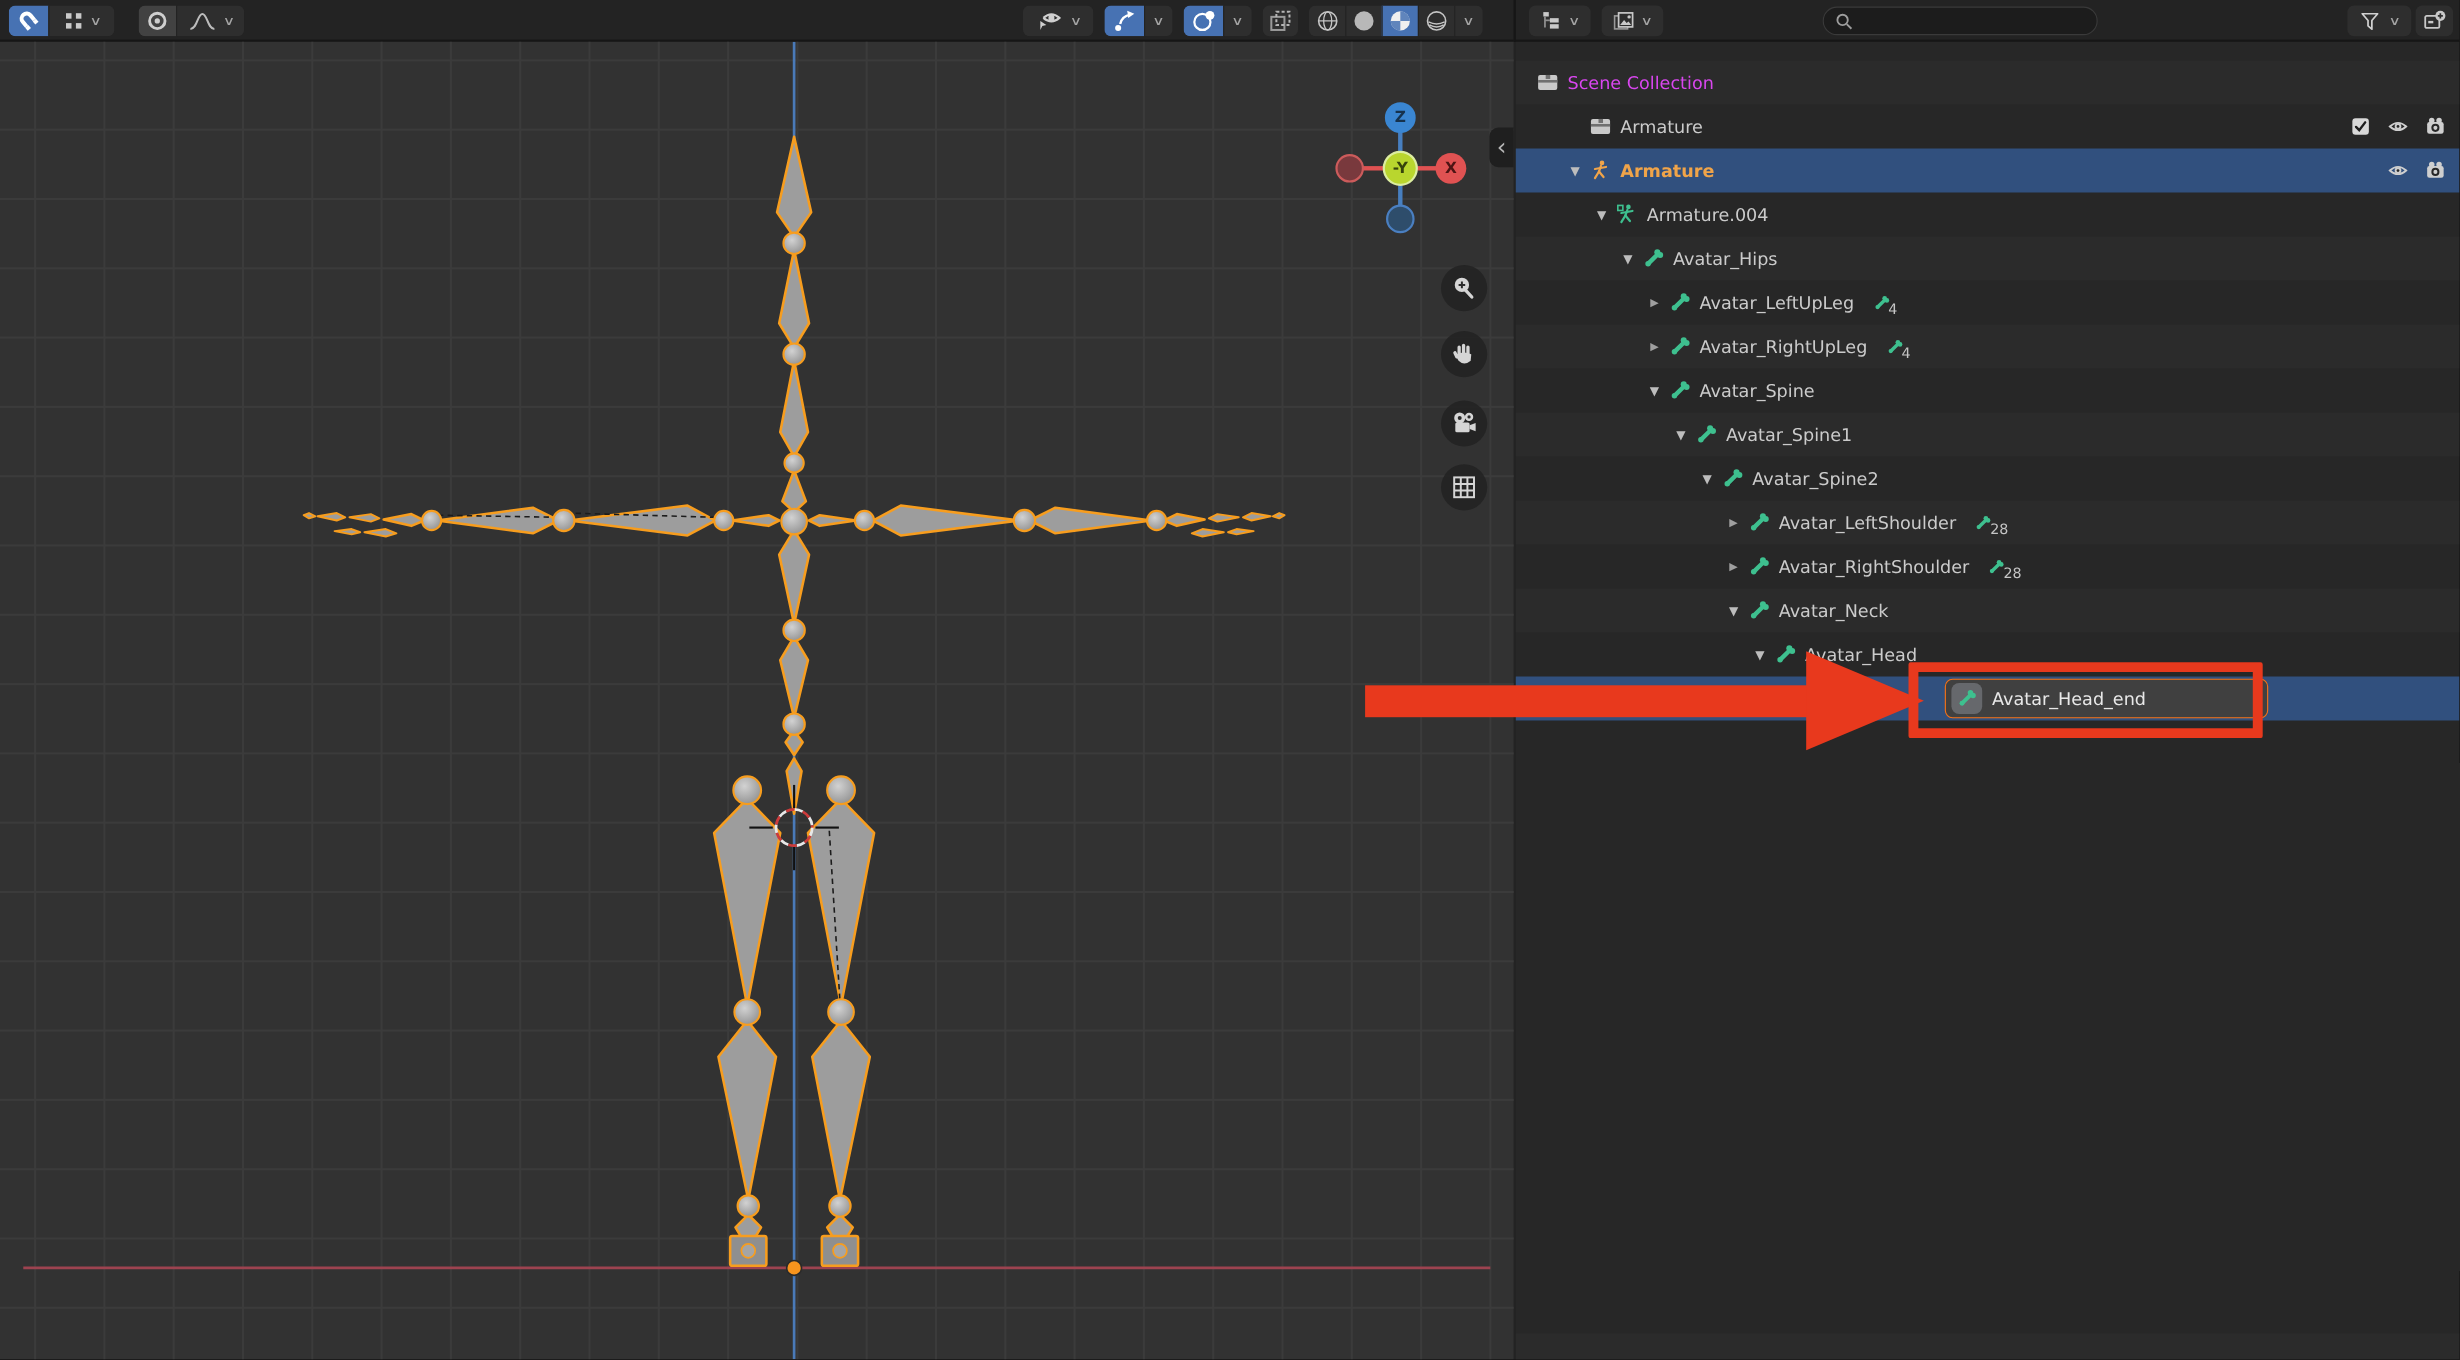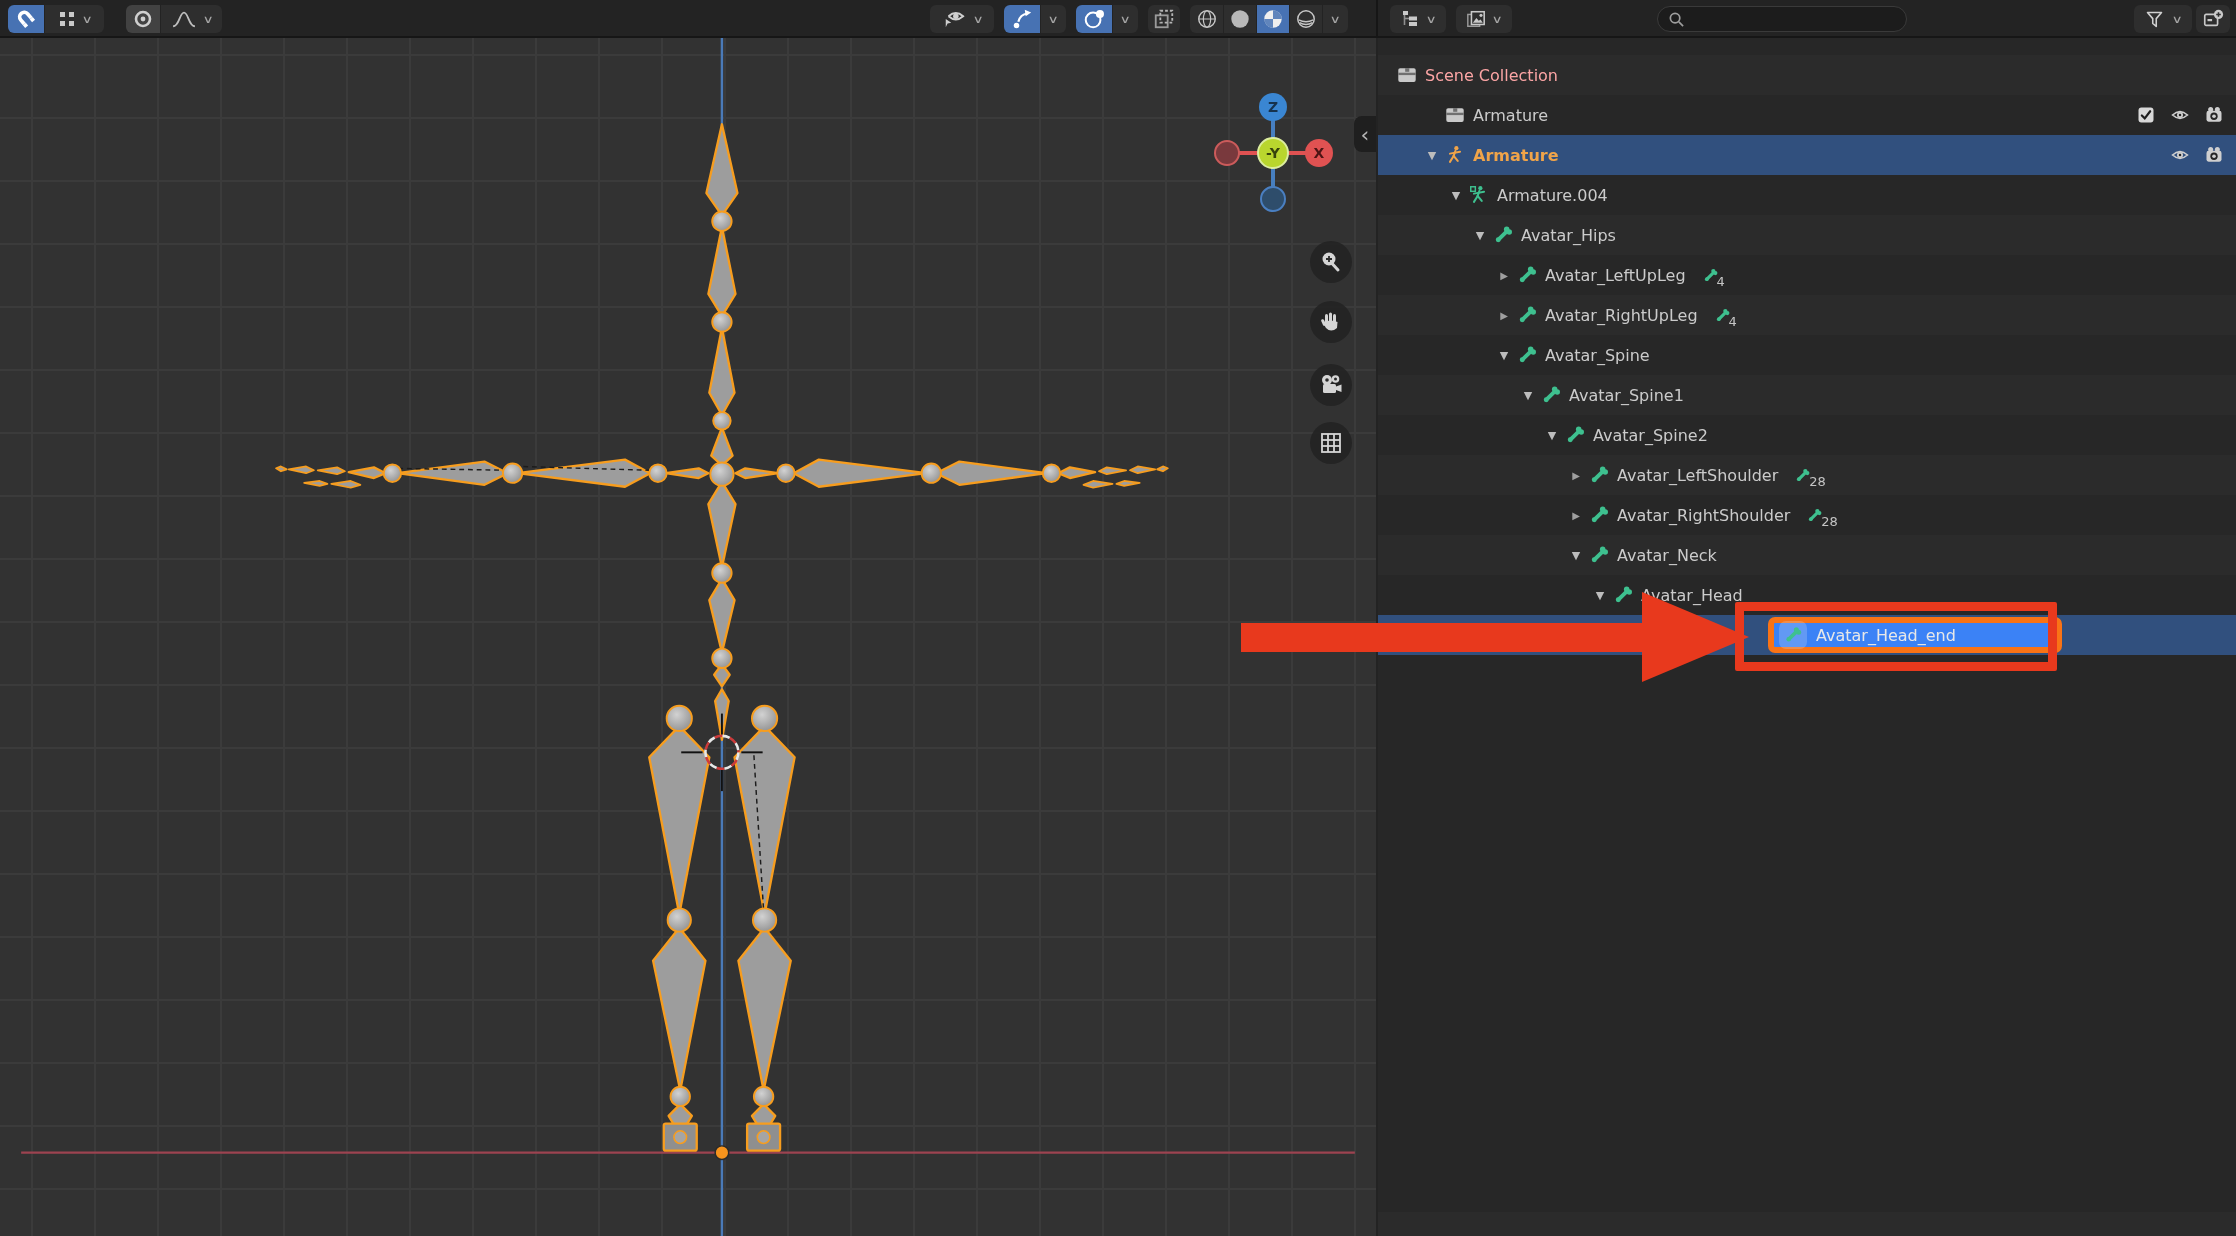--- a/index.html
+++ b/index.html
@@ -49,21 +49,21 @@
   .ic{width:22px;height:22px;flex:0 0 22px;margin-right:7px;}
   .ic svg{width:22px;height:22px;display:block;}
   .lbl{white-space:nowrap;}
   .lbl.orange{color:#f0a449;font-weight:bold;}
   .lbl.white{color:#e8e8e8;}
   .count{display:flex;align-items:flex-start;margin-left:16px;}
   .count svg{width:17px;height:17px;}
   .count .num{font-size:13px;color:#c5c5c5;position:relative;top:7px;left:-2px;}
   .rights{position:absolute;right:12px;top:0;height:40px;display:flex;align-items:center;gap:14px;}
   .rights svg{width:20px;height:20px;display:block;}
-  .active-box{display:flex;align-items:center;background:#3b82f6;border:6px solid #f97316;
+  .active-box{display:flex;align-items:center;background:#404040;border:1px solid #f97316;
       border-radius:7px;padding:3px 12px 3px 5px;width:294px;height:36px;}
   .chip{width:28px;height:28px;border-radius:7px;background:rgba(214,224,238,.25);
         display:flex;align-items:center;justify-content:center;margin-right:9px;flex:0 0 28px;}
   .chip svg{width:20px;height:20px;}
   #ol-footer{position:absolute;left:0;bottom:0;width:100%;height:24px;background:#2b2b2b;}
   
   #search{position:absolute;left:279px;top:6px;width:250px;height:26px;background:#1c1c1c;
      border:1px solid #3a3a3a;border-radius:13px;display:flex;align-items:center;padding:0 10px;}
   #search input{background:transparent;border:none;outline:none;color:#ddd;width:200px;font-size:14px;}
 
@@ -410,21 +410,21 @@
   <div id="outliner">
     <div id="ol-rows">
         <div class="ol-row" style="padding-left: 18px;">
           <span class="ic">
             <svg viewBox="0 0 24 24">
               <rect x="2.5" y="4.5" width="19" height="15" rx="2" fill="#c9c9c9"></rect>
               <rect x="2.5" y="9.5" width="19" height="2.6" fill="#707070"></rect>
               <rect x="10" y="4.5" width="4.5" height="4" fill="#707070"></rect>
             </svg>
           </span>
-          <span class="lbl" style="color: #fca5a5;">Scene Collection</span>
+          <span class="lbl" style="color: #d946ef;">Scene Collection</span>
         </div>
         <div class="ol-row" style="padding-left: 42px;">
           <span class="exp"></span>
           <span class="ic">
             <svg viewBox="0 0 24 24">
               <rect x="2.5" y="4.5" width="19" height="15" rx="2" fill="#c9c9c9"></rect>
               <rect x="2.5" y="9.5" width="19" height="2.6" fill="#707070"></rect>
               <rect x="10" y="4.5" width="4.5" height="4" fill="#707070"></rect>
             </svg>
           </span>

